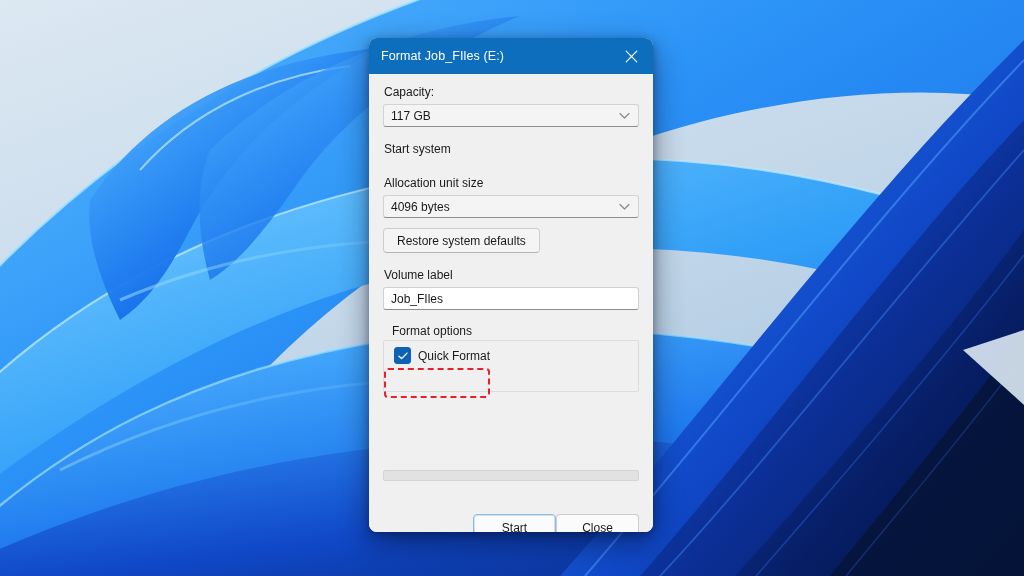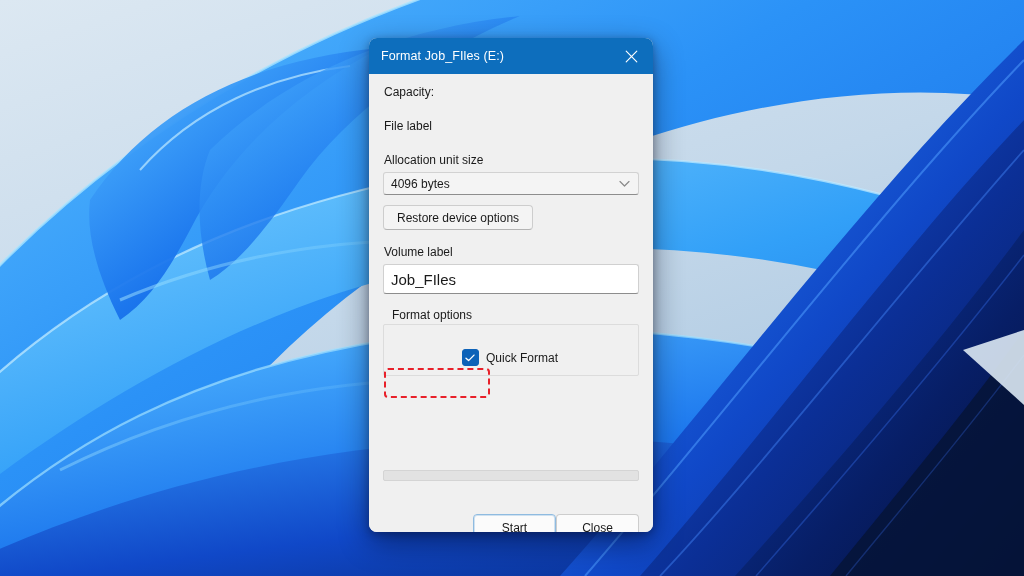--- a/index.html
+++ b/index.html
@@ -118,52 +118,51 @@
     border-radius: 4px;
     font-size: 12px;
     font-family: "Liberation Sans", sans-serif;
     color: #1a1a1a;
     cursor: pointer;
     display: inline-flex;
     align-items: center;
   }
 
   #volume-label-input {
-    height: 30px;
+    height: 23px;
     width: 100%;
     box-sizing: border-box;
     background: #ffffff;
     border: 1px solid #d0d0d0;
     border-bottom-color: #8d8d8d;
     border-radius: 3px;
     padding: 0 7px;
-    font-size: 15px;
+    font-size: 12px;
     font-family: "Liberation Sans", sans-serif;
     color: #1a1a1a;
   }
 
   #format-options-group {
     margin-top: 4px;
     position: relative;
   }
   #format-options-legend {
     font-size: 12px;
     color: #1a1a1a;
     line-height: 14px;
     margin-bottom: 2px;
     margin-left: 9px;
   }
   #format-options-box {
     border: 1px solid #dcdcdc;
     border-radius: 2px;
     height: 52px;
     background: transparent;
-    padding: 22px 8px 0 8px;
+    padding: 4px 8px 0 8px;
     box-sizing: border-box;
-    text-align: center;
   }
 
   .check-row {
     display: inline-flex;
     align-items: center;
     gap: 7px;
     cursor: pointer;
     position: relative;
     padding: 2px 4px 2px 2px;
   }
@@ -333,41 +332,49 @@
         <svg width="13" height="13" viewBox="0 0 13 13">
           <path d="M1.2,1.2 L11.8,11.8 M11.8,1.2 L1.2,11.8" stroke="#ffffff" stroke-width="1.15" fill="none" stroke-linecap="round"></path>
         </svg>
       </div>
     </div>
 
     <div id="dialog-body">
 
       
       <div class="field-label">Capacity:</div>
+      <div class="combo">
+        <span>117 GB</span>
+        <span class="chev">
+          <svg width="11" height="7" viewBox="0 0 11 7">
+            <path d="M1,1 L5.5,5.5 L10,1" fill="none" stroke="#8a8a8a" stroke-width="1.2" stroke-linecap="round" stroke-linejoin="round"></path>
+          </svg>
+        </span>
+      </div>
 
       <div class="spacer-14"></div>
 
       
-      <div class="field-label">File label</div>
+      <div class="field-label">Start system</div>
 
       <div class="spacer-14"></div>
 
       
       <div class="field-label">Allocation unit size</div>
       <div class="combo">
         <span>4096 bytes</span>
         <span class="chev">
           <svg width="11" height="7" viewBox="0 0 11 7">
             <path d="M1,1 L5.5,5.5 L10,1" fill="none" stroke="#8a8a8a" stroke-width="1.2" stroke-linecap="round" stroke-linejoin="round"></path>
           </svg>
         </span>
       </div>
 
       
-      <button id="restore-defaults-button">Restore device options</button>
+      <button id="restore-defaults-button">Restore system defaults</button>
 
       <div class="spacer-14"></div>
 
       
       <div class="field-label">Volume label</div>
       <input id="volume-label-input" type="text" value="Job_FIles" style="">
 
       <div class="spacer-10"></div>
 
       

